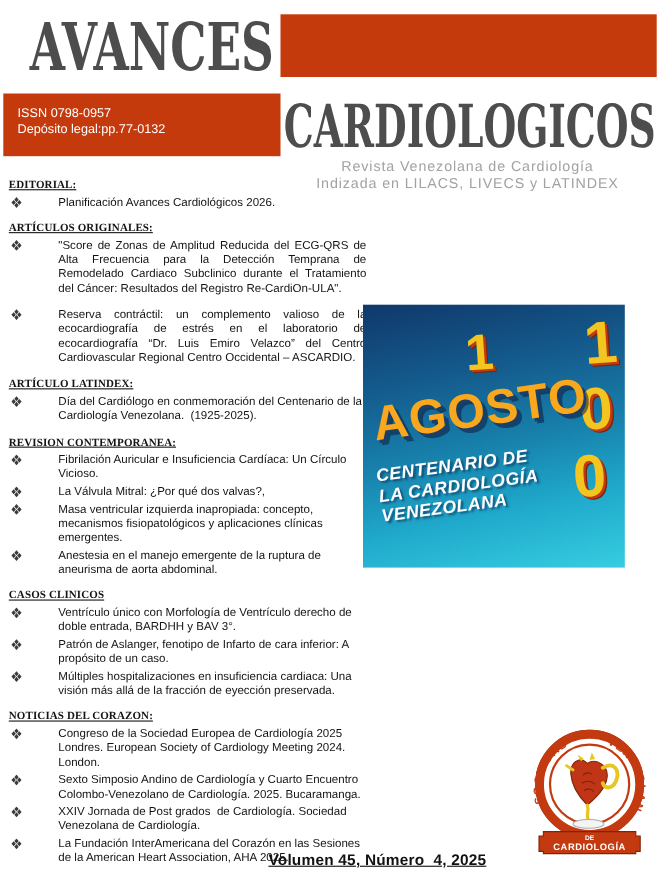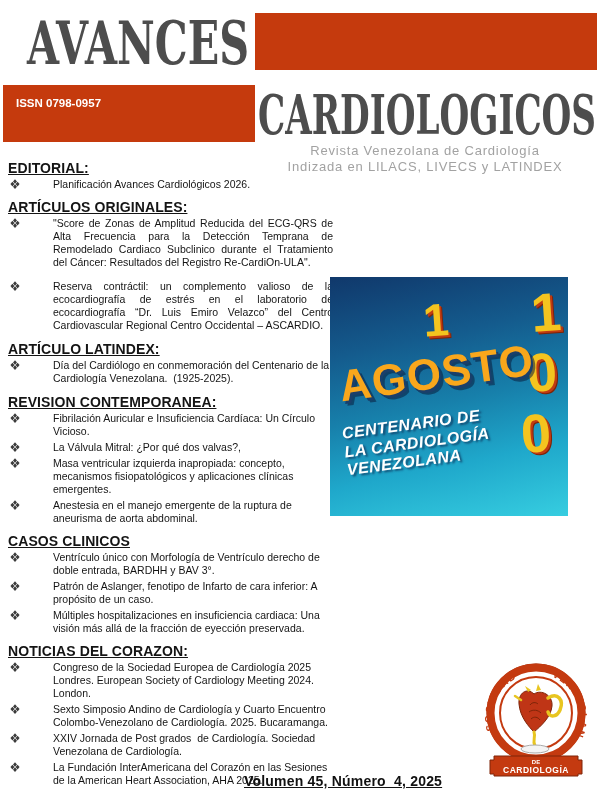--- a/index.html
+++ b/index.html
@@ -17,34 +17,35 @@
 
   
   .red-top{position:absolute;left:255px;top:13px;width:342px;height:57px;background:var(--red);}
   .avances-svg{position:absolute;left:24px;top:8px;}
   .avances-svg text,.cardio-svg text{
     font-family:"DejaVu Serif","Liberation Serif",serif;
     font-weight:bold;fill:var(--title-gray);
   }
   .issn-box{
     position:absolute;left:3px;top:85px;width:252px;height:57px;background:var(--red);
-    color:#fff;font-weight:bold;font-size:11.5px;line-height:15px;
+    color:#fff;font-weight:normal;font-size:11.5px;line-height:15px;
     padding:11px 0 0 13px;box-sizing:border-box;
   }
   .cardio-svg{position:absolute;left:256px;top:84px;}
   .subtitle{
     position:absolute;left:250px;top:143px;width:350px;text-align:center;
     color:var(--sub-gray);font-size:13px;line-height:15.5px;letter-spacing:.8px;
   }
 
   
   .toc{position:absolute;left:8px;top:162px;width:325px;font-size:10.5px;line-height:13px;}
   .sec-heading{
-    font-weight:bold;text-decoration:underline;margin:10px 6px 3px 0;font-size:14px;
+    font-weight:bold;text-decoration:underline;margin:10px 6px 3px 0;font-size:10px;
     letter-spacing:.1px;
+    font-family:Liberation Serif, serif;
   }
   .sec-heading:first-child{margin-top:0;}
   .toc-item{position:relative;padding-left:21px;margin-bottom:3px;}
   .toc-item.spacious{margin-bottom:11px;}
   .toc-item .bullet{position:absolute;left:2px;top:1px;width:10px;height:10px;}
   .toc-item .bullet svg{display:block;}
   .toc-text{display:block;padding-left:24px;}
   .toc-text.justify{text-align:justify;}
 
   
@@ -87,20 +88,21 @@
 <div class="page">
 
   <div class="red-top"></div>
 
   <svg class="avances-svg" width="228" height="68" viewBox="0 0 228 68">
     <text x="3" y="56" font-size="60" textLength="222" lengthAdjust="spacingAndGlyphs">AVANCES</text>
   </svg>
 
   <div class="issn-box">
     <div>ISSN 0798-0957</div>
+    <div>Depósito legal:pp.77-0132</div>
   </div>
 
   <svg class="cardio-svg" width="344" height="62" viewBox="0 0 344 62">
     <text x="2" y="50" font-size="54" textLength="338" lengthAdjust="spacingAndGlyphs">CARDIOLOGICOS</text>
   </svg>
 
   <div class="subtitle">
     <div>Revista Venezolana de Cardiología</div>
     <div>Indizada en LILACS, LIVECS y LATINDEX</div>
   </div>

